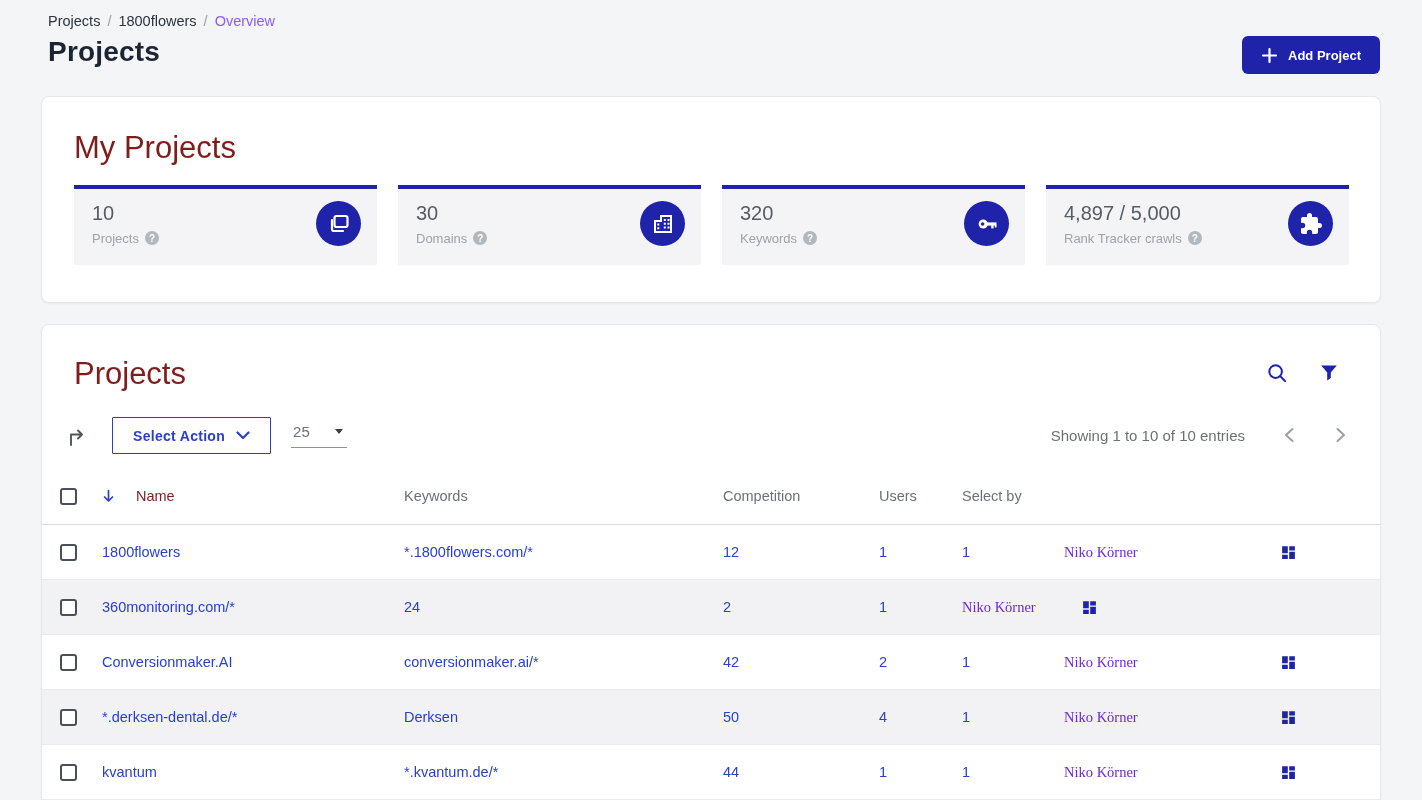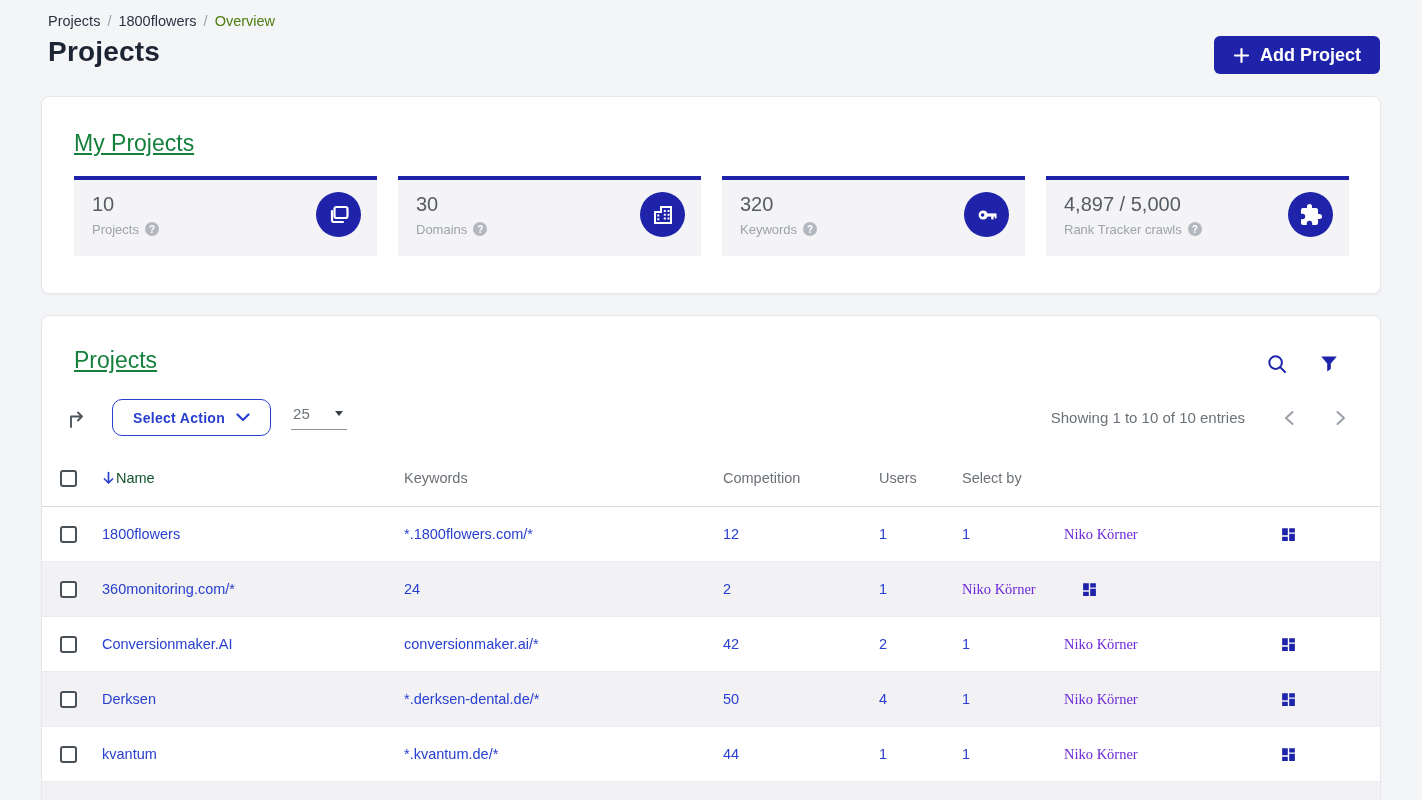--- a/index.html
+++ b/index.html
@@ -6,35 +6,35 @@
   html,body { width:1422px; height:800px; overflow:hidden; }
   body {
     font-family:"Liberation Sans", sans-serif;
     background:#f4f5f7;
     color:#555c64;
   }
   .topbar { padding:13px 42px 0 48px; }
   .breadcrumb { font-size:14.5px; display:flex; gap:7px; align-items:center; }
   .crumb-link { color:#2b3342; cursor:pointer; }
   .crumb-sep { color:#9aa0a8; }
-  .crumb-current { color:#4d7c0f; }
+  .crumb-current { color:#8b5cf6; }
   .title-row { margin-top:7px; display:flex; justify-content:space-between; align-items:flex-start; }
   .page-title { font-size:28px; font-weight:600; color:#1d2534; letter-spacing:.2px; }
   .btn-primary {
     display:flex; align-items:center; gap:10px;
     background:#1e23a9; color:#fff; border:none; border-radius:6px;
-    height:38px; padding:0 19px; font-size:18px; font-weight:600;
+    height:38px; padding:0 19px; font-size:13px; font-weight:600;
     font-family:"Liberation Sans", sans-serif; cursor:pointer;
   }
   .card {
     margin:0 41px; background:#fff; border:1px solid #e7e8ec; border-radius:8px;
     box-shadow:0 1px 2px rgba(20,30,60,.05);
   }
   .card-myprojects { margin-top:22px; padding:33px 31px 37px 32px; }
-  .section-title { font-size:23px; color:#15803d; font-weight:400;text-decoration:underline; }
+  .section-title { font-size:31px; color:#7f1d1d; font-weight:400; }
   .stats-grid { margin-top:19px; display:grid; grid-template-columns:repeat(4,1fr); gap:21px; }
   .stat {
     border-top:4px solid #1e23a9; background:#f4f4f6;
     padding:6px 16px 13px 18px; height:80px;
     display:flex; justify-content:space-between; align-items:center;
   }
   .stat-value { font-size:20px; color:#565c64; }
   .stat-label-row { margin-top:6px; display:flex; align-items:center; gap:6px; }
   .stat-label { font-size:13px; color:#9da3ab; }
   .help-badge {
@@ -46,49 +46,49 @@
     display:flex; align-items:center; justify-content:center;
   }
   .card-projects { margin-top:21px; padding-top:31px; height:560px; }
   .panel-head { display:flex; justify-content:space-between; align-items:flex-start; padding:0 42px 0 32px; }
   .panel-icons { display:flex; gap:33px; align-items:center; margin-top:7px; }
   .icon-btn { background:none; border:none; cursor:pointer; padding:0; display:flex; }
   .controls-row { margin-top:25px; padding:0 33px 0 24px; display:flex; align-items:center; }
   .export-btn { background:none; border:none; cursor:pointer; padding:0; display:flex; margin-right:25px; }
   .select-action-btn {
     display:flex; align-items:center; gap:11px; background:#fff;
-    border:1.5px solid #2940cf; border-radius:10px; color:#2940cf;
+    border:1.5px solid #2940cf; border-radius:1px; color:#2940cf;
     height:37px; padding:0 20px; font-size:14px; font-weight:600;
     font-family:"Liberation Sans", sans-serif; cursor:pointer; letter-spacing:.3px;
   }
   .page-size-select {
     margin-left:20px; width:56px; border-bottom:1px solid #8d939b;
     display:flex; align-items:center; justify-content:space-between;
     padding:0 4px 7px 2px; font-size:15px; color:#6b7177; cursor:pointer;
   }
   .caret-down { width:0; height:0; border-left:4.5px solid transparent; border-right:4.5px solid transparent; border-top:5.5px solid #3a3f45; }
-  .controls-right { margin-left:auto; display:flex; align-items:center; }
+  .controls-right { margin-left:auto; display:flex; }
   .showing-text { font-size:15px; color:#6b7177; }
   .pager-btn { background:none; border:none; cursor:pointer; padding:0; display:flex; }
   .pager-prev { margin-left:38px; }
   .pager-next { margin-left:40px; }
   .table { margin-top:14px; }
   .tr {
     display:grid; grid-template-columns:60px 302px 319px 156px 83px 102px 199px 1fr;
     align-items:center; font-size:14.5px;
   }
   .tr-head { height:57px; border-bottom:1px solid #d8dade; color:#6b7177; }
   .tr-body { height:55px; border-bottom:1px solid #ebecef; }
   .tr-body.stripe { background:#f2f2f4; }
   .tr-partial { height:20px; background:#f2f2f4; }
   .cell-check { padding-left:18px; }
   .checkbox {
     width:17px; height:17px; border:2px solid #4a5057; border-radius:3px; background:#fff; cursor:pointer; display:block;
   }
-  .name-head { display:flex; align-items:center; gap:1px; color:#14532d; cursor:pointer; }
+  .name-head { display:flex; align-items:center; gap:21px; color:#7f1d1d; cursor:pointer; }
   .blue { color:#2940cf; }
   .cell-link { cursor:pointer; }
   .gray-text { color:#6d28d9;font-family:Liberation Serif, serif; }
   .cell-action { padding-left:17px; }
 </style>
 </head>
 <body>
 
 <div class="topbar">
   <div class="breadcrumb">
@@ -324,22 +324,22 @@
               </svg>
           </span>
         </button>
       </div>
     </div>
 
     <div class="tr tr-body stripe">
       <div class="cell-check">
           <span class="checkbox"></span>
         </div>
+      <div class="blue cell-link">*.derksen-dental.de/*</div>
       <div class="blue cell-link">Derksen</div>
-      <div class="blue cell-link">*.derksen-dental.de/*</div>
       <div class="blue cell-link">50</div>
       <div class="blue cell-link">4</div>
       <div class="blue cell-link">1</div>
       <div class="gray-text">Niko Körner</div>
       <div class="cell-action">
         <button class="icon-btn">
           <span style="display:flex;">
             <svg width="17" height="17" viewBox="0 0 24 24">
                 <path d="M3 13h8V3H3v10zm0 8h8v-6H3v6zm10 0h8V11h-8v10zm0-18v6h8V3h-8z" fill="#1e23a9"></path>
               </svg>

